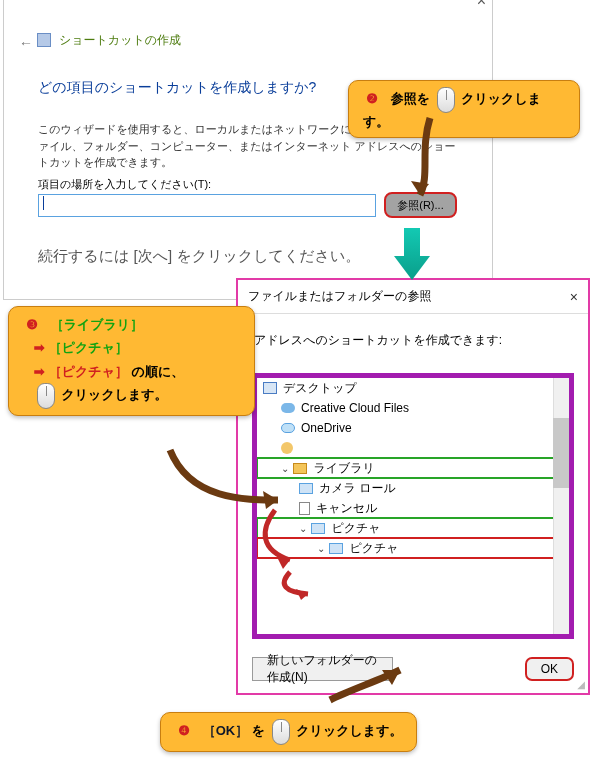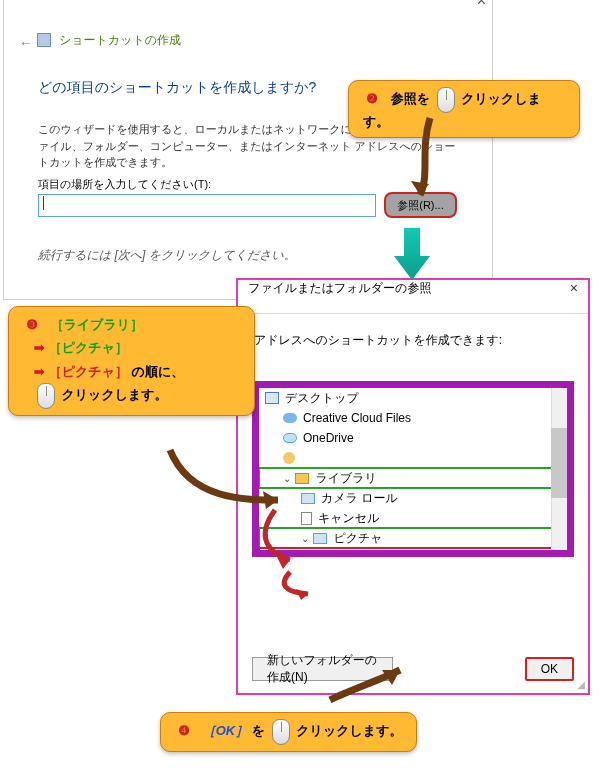--- a/index.html
+++ b/index.html
@@ -16,32 +16,32 @@
   .wiz-title { position:absolute; top:41px; left:55px; font-size:12px; color:#4d7c0f;}
   .wiz-h { position:absolute; top:88px; left:34px; color:#0a3e9a; font-size:14px;}
   .wiz-desc { position:absolute; top:130px; left:34px; right:30px; color:#333; font-size:11px; line-height:1.5;}
   .wiz-label { position:absolute; top:186px; left:34px; font-size:11px;}
   .wiz-input { position:absolute; top:203px; left:34px; width:338px; height:23px;
       border:1px solid #5aa2e0; padding:0 4px; font-size:12px; }
   .wiz-input .caret { display:inline-block; width:1px; height:14px; background:#0a3e9a; vertical-align:middle;}
   .browse-btn { position:absolute; top:201px; left:380px; width:73px; height:26px;
       border:2px solid #d02020; border-radius:8px; background:#a3a3a3; font-size:11px;
       display:flex; align-items:center; justify-content:center;}
-  .wiz-next { position:absolute; top:256px; left:34px; font-size:12px; color:#555;font-style:italic;}
+  .wiz-next { position:absolute; top:256px; left:34px; font-size:15px; color:#555;}
 
   
   .browse {
     position: absolute; left: 236px; top: 278px; width: 354px; height: 417px;
     border: 2px solid #e23aa7; background: #fff;
   }
-  .browse .titlebar { height:34px; border-bottom:1px solid #ddd; display:flex; 
+  .browse .titlebar { height:34px; border-bottom:1px solid #ddd; display:flex; align-items:center;
       padding:0 10px; font-size:12px;}
   .browse .closeX { margin-left:auto; font-size:14px; color:#333;}
   .browse .intro { padding:18px 16px 10px; font-size:12px;}
-  .tree { margin:22px 14px 0; height:176px; border:7px solid #a21caf; background:#fff; overflow:hidden;}
+  .tree { margin:14px 14px 0; height:266px; border:5px solid #a21caf; background:#fff; overflow:hidden;}
   .tree ul { list-style:none;}
   .node { display:flex; align-items:center; height:20px; font-size:12px; padding-left:6px;}
   .chev { color:#444; font-size:10px; margin-right:4px;}
   .node.l1 { padding-left:6px;}
   .node.l2 { padding-left:24px;}
   .node.l3 { padding-left:42px;}
   .node.l4 { padding-left:60px;}
   .icon { display:inline-block; margin-right:6px;}
   .icon.desktop{width:14px;height:12px;border:1px solid #4a7cc3;background:#d8e6f5;}
   .icon.cloud{width:14px;height:10px;border-radius:6px;background:#7bb7e8;}
@@ -54,21 +54,21 @@
   .icon.pic{width:14px;height:11px;background:#cfe3f6;border:1px solid #5aa2e0;}
   .node.highlight-green { outline:2px solid #28a428; outline-offset:-1px;}
   .node.highlight-red { outline:2px solid #d02020; outline-offset:-1px;}
   .tree .sc-v{position:absolute;right:0;top:0;bottom:0;width:16px;background:#f0f0f0;border-left:1px solid #ddd;}
   .tree-wrap{position:relative;height:100%;}
   .sc-thumb{position:absolute;right:0;top:40px;width:16px;height:70px;background:#c8c8c8;}
   .browse .buttons { position:absolute; bottom:12px; left:0; right:0; padding:0 14px;
       display:flex; gap:10px; align-items:center;}
   .dlg-btn { height:24px; padding:0 14px; border:1px solid #9a9a9a; background:#f0f0f0;
       font-size:12px; display:flex; align-items:center;}
-  .ok-btn { border:2px solid #d02020; border-radius:2px;}
+  .ok-btn { border:2px solid #d02020; border-radius:7px;}
   .newfolder { flex:1; max-width:155px;}
   .dialog-resize{position:absolute;right:3px;bottom:3px;color:#bbb;font-size:10px;}
 
   
   .callout { position:absolute; background:#ffb933; color:#000; border-radius:10px;
       border:1px solid #c87e10; padding:6px 14px; font-size:13px; font-weight:bold;
       box-shadow:0 2px 4px rgba(0,0,0,.25);}
   .callout .num { display:inline-flex; align-items:center; justify-content:center;
       width:18px; height:18px; border-radius:50%; color:#d02020; font-weight:bold;
       margin-right:6px;}
@@ -77,21 +77,21 @@
       vertical-align:middle; margin:0 3px; position:relative;}
   .mouse::before{content:"";position:absolute;left:50%;top:2px;width:1px;height:10px;background:#888;}
 
   .callout2 { top:80px; left:348px; width:232px;}
   .callout3 { top:306px; left:8px; width:247px; line-height:1.8; font-weight:bold;}
   .callout3 .lib{color:#11a311;}
   .callout3 .pic1{color:#11a311;}
   .callout3 .pic2{color:#d02020;}
   .callout3 .arrowr{color:#d02020; margin-right:4px;}
   .callout4 { top:712px; left:160px;}
-  .callout4 .ok{color:#1d4ed8;font-style:italic;}
+  .callout4 .ok{color:#0f172a;}
 
   
   .arrows { position:absolute; left:0; top:0; width:600px; height:768px; pointer-events:none;}
   .green-arrow { position:absolute; left:392px; top:228px; }
   .red-curves path{ stroke:#c02828; stroke-width:5; fill:none;}
   .red-curves .head{ fill:#c02828; stroke:none;}
   .brown-curves path { stroke:#6b3a11; stroke-width:7; fill:none;}
   .brown-curves .head { fill:#6b3a11; stroke:none;}
 </style>
 </head>

